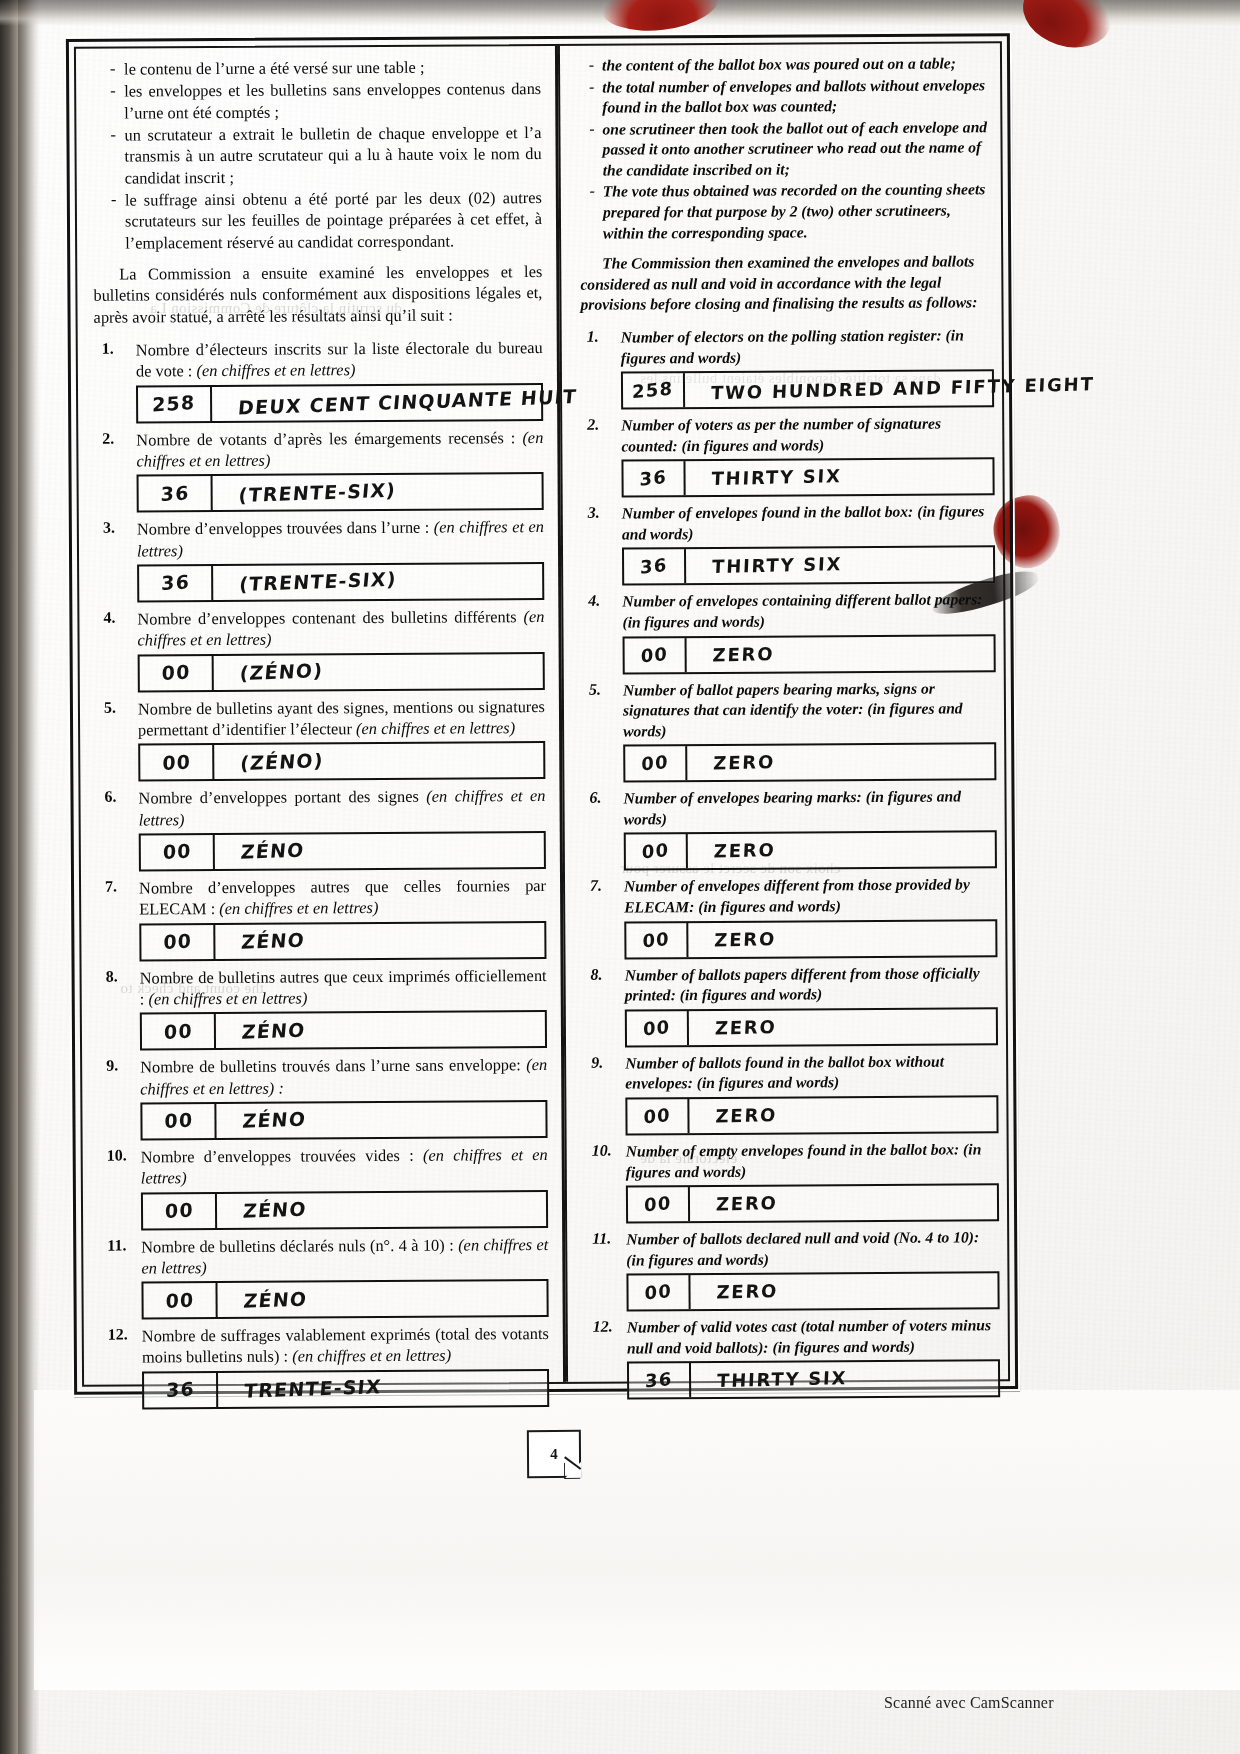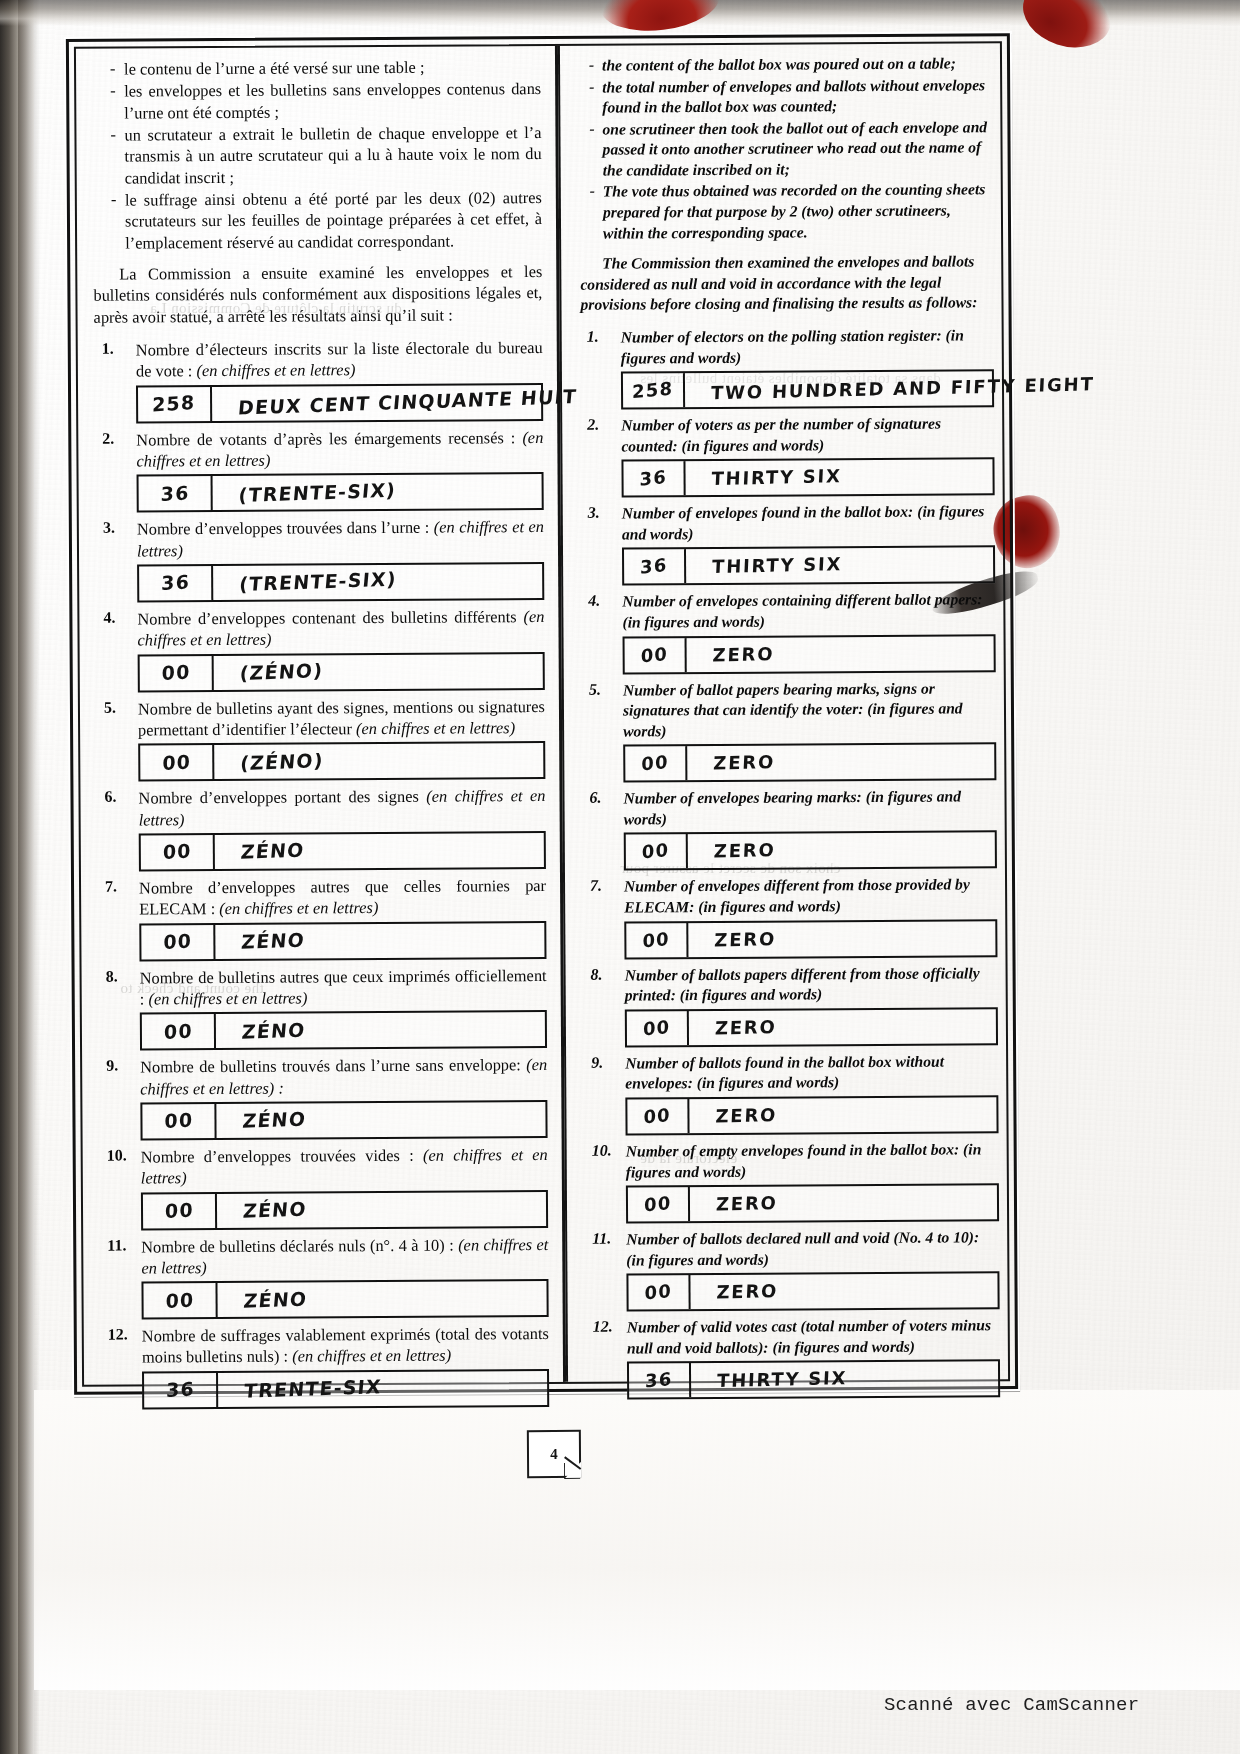--- a/index.html
+++ b/index.html
@@ -290,22 +290,22 @@
     width: 20px; height: 2px;
     background: #1a1a1a;
     transform: rotate(37deg);
     transform-origin: right bottom;
   }
 
   
   .watermark {
     position: absolute;
     left: 884px; top: 1694px;
-    font-family: Liberation Mono, monospace;
-    font-size: 19px;
+    font-family: Liberation Serif, serif;
+    font-size: 16px;
     color: #1d1d1d;
     letter-spacing: .2px;
     white-space: nowrap;
   }
 
   
   .lower-band {
     position: absolute;
     left: 34px; top: 1390px;
     width: 1206px; height: 300px;

